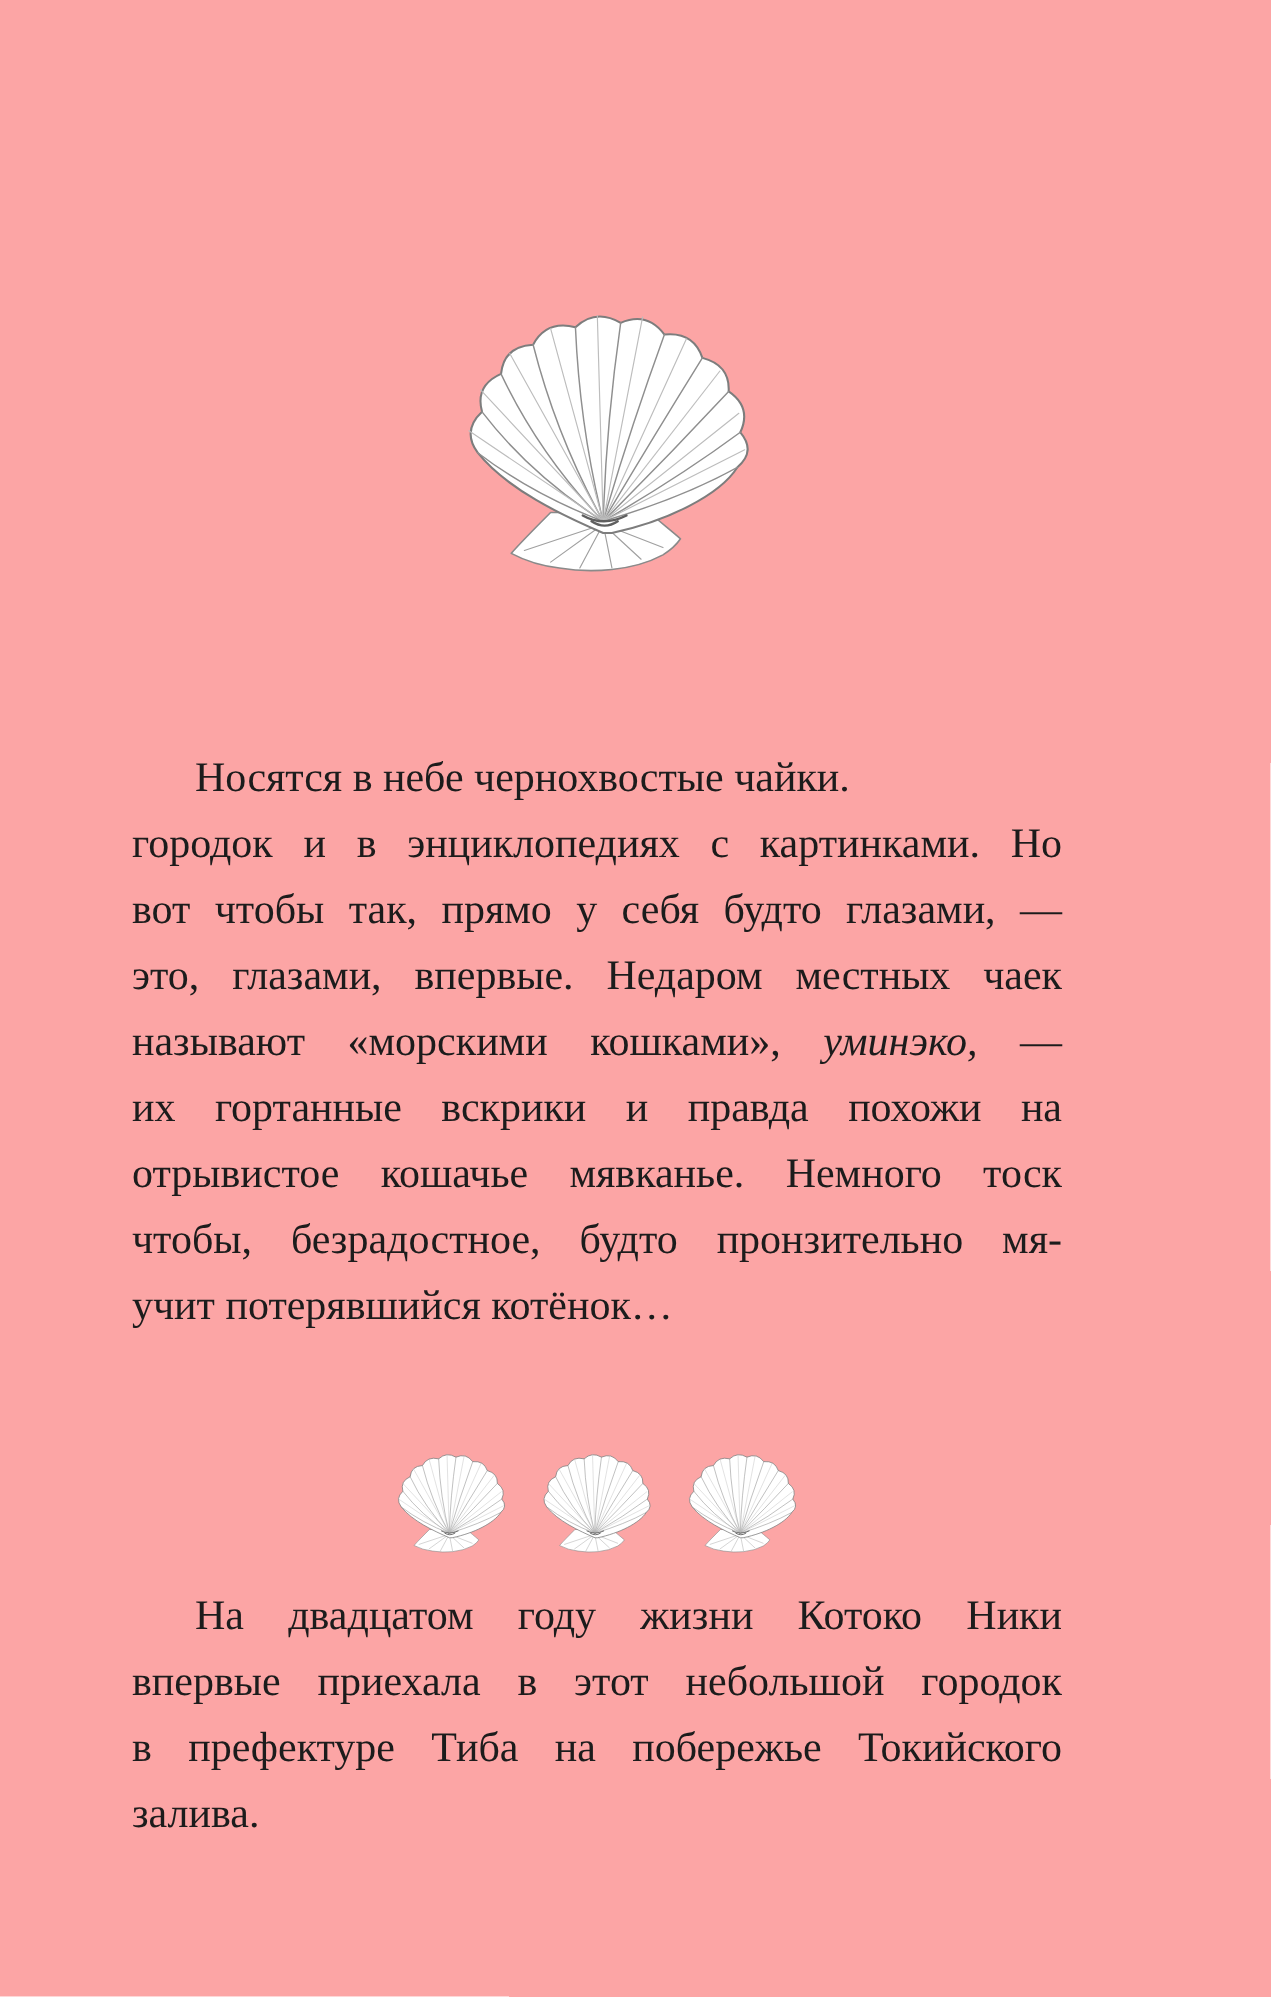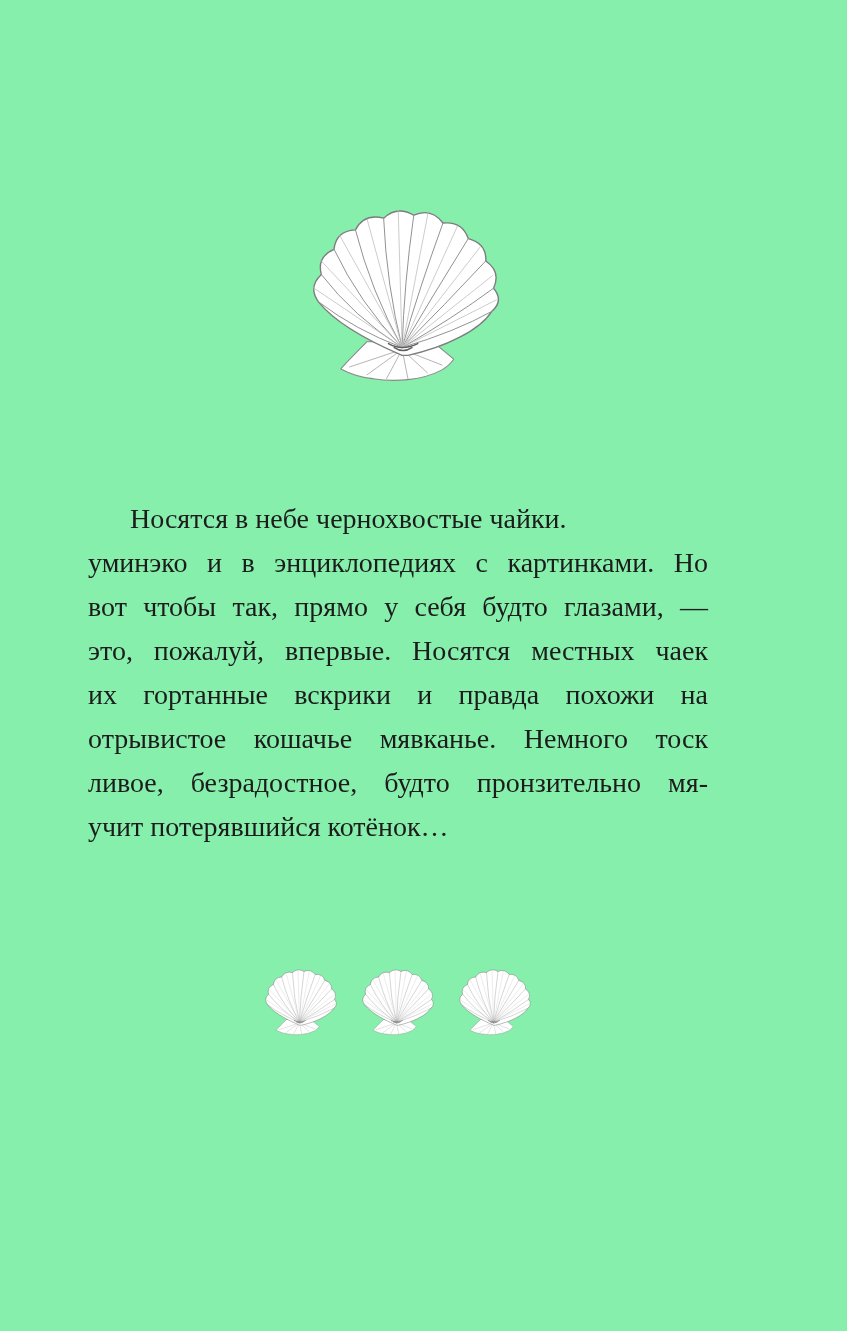--- a/index.html
+++ b/index.html
@@ -1,20 +1,20 @@
 <!DOCTYPE html>
 <html><head>
 <meta charset="utf-8">
 <style>
   html, body { margin: 0; padding: 0; background: #ffffff; }
   .page {
     position: relative;
     width: 847px;
     height: 1331px;
-    background: #86efac;
+    background: #fca5a5;
     overflow: hidden;
     font-family: "Liberation Serif", "DejaVu Serif", serif;
   }
   .big-shell {
     position: absolute;
     left: 299px;
     top: 201px;
     width: 214px;
     height: 188px;
     margin: 0;
@@ -110,26 +110,27 @@
       <path d="M 98 150 Q 107 156 116 150"></path>
     </g>
   </svg>
     </figure>
 
   <section class="text-block block-1">
       <div class="para">
         <div class="line first-line last-line"><span>Носятся в небе чернохвостые чайки.</span></div>
       </div>
       <div class="para">
-        <div class="line"><span>уминэко и в энциклопедиях с картинками. Но</span></div>
+        <div class="line"><span>городок и в энциклопедиях с картинками. Но</span></div>
         <div class="line"><span>вот чтобы так, прямо у себя будто глазами, —</span></div>
-        <div class="line"><span>это, пожалуй, впервые. Носятся местных чаек</span></div>
+        <div class="line"><span>это, глазами, впервые. Недаром местных чаек</span></div>
+        <div class="line"><span>называют «морскими кошками», </span><em>уминэко,</em><span> —</span></div>
         <div class="line"><span>их гортанные вскрики и правда похожи на</span></div>
         <div class="line"><span>отрывистое кошачье мявканье. Немного тоск</span></div>
-        <div class="line"><span>ливое, безрадостное, будто пронзительно мя-</span></div>
+        <div class="line"><span>чтобы, безрадостное, будто пронзительно мя-</span></div>
         <div class="line last-line"><span>учит потерявшийся котёнок…</span></div>
       </div>
     </section>
 
   <div class="divider">
     <span class="shell-slot">
         <svg viewBox="0 0 220 192" xmlns="http://www.w3.org/2000/svg">
 
     <g fill="#ffffff" stroke="#8a8a8a" stroke-width="1.1" stroke-linejoin="round" stroke-linecap="round">
       <path d="M 70 144 C 60 154 50 164 43 172 Q 58 180 76 182 Q 94 185 112 183 Q 132 181 147 173 Q 155 168 159 162 C 151 155 143 149 138 144 Z"></path>
@@ -279,14 +280,22 @@
     </g>
 
     <g stroke="#5f5f5f" stroke-width="1.6" fill="none" stroke-linecap="round">
       <path d="M 92 146 Q 106 154 122 146"></path>
       <path d="M 98 150 Q 107 156 116 150"></path>
     </g>
   </svg>
       </span>
   </div>
 
+  <section class="text-block block-2">
+      <div class="para">
+        <div class="line first-line"><span>На двадцатом году жизни Котоко Ники</span></div>
+        <div class="line"><span>впервые приехала в этот небольшой городок</span></div>
+        <div class="line"><span>в префектуре Тиба на побережье Токийского</span></div>
+        <div class="line last-line"><span>залива.</span></div>
+      </div>
+    </section>
 
 </div>
 
 </body></html>

